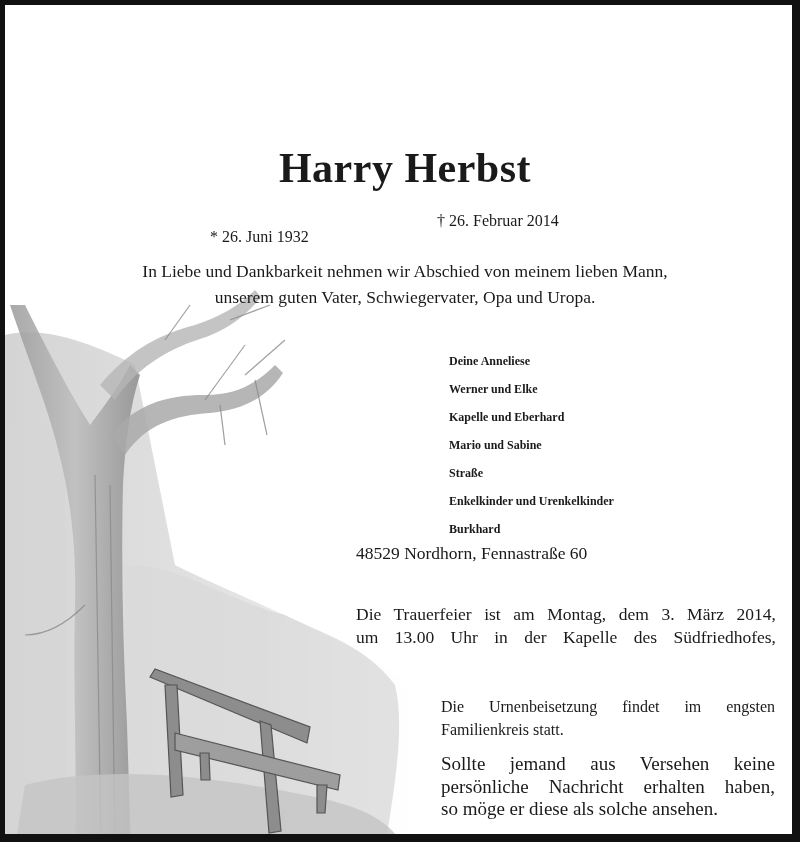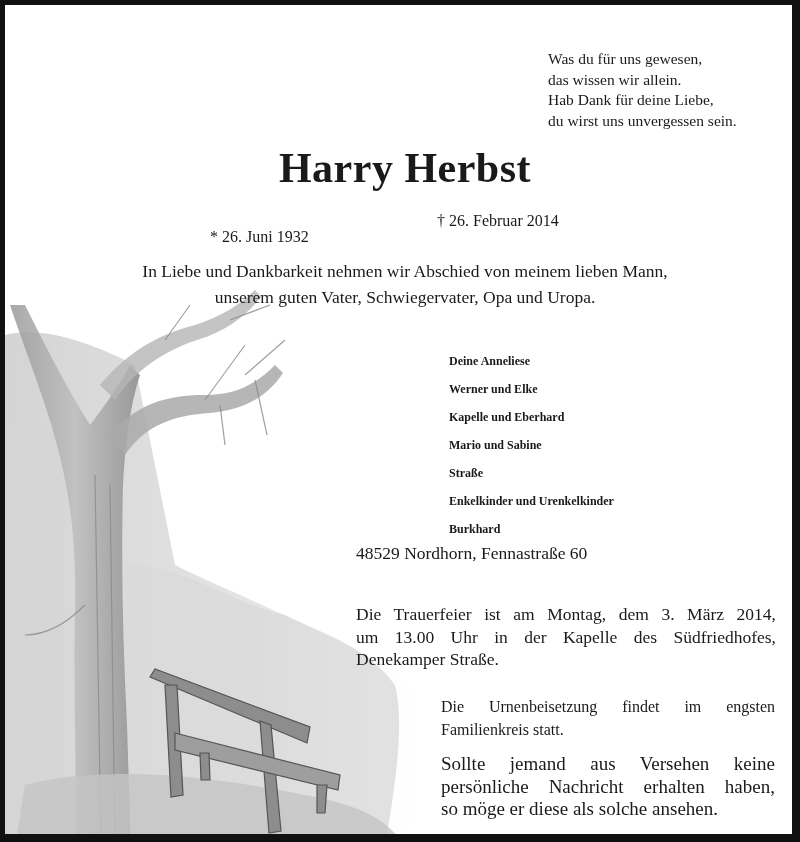--- a/index.html
+++ b/index.html
@@ -93,26 +93,20 @@
     <g fill="#8d8d8d" stroke="#555555" stroke-width="1.2">
       <path d="M145,672 L150,664 L305,722 L302,738 Z"></path>
       <path d="M160,680 L172,680 L178,790 L166,792 Z"></path>
       <path d="M255,716 L266,720 L276,826 L264,828 Z"></path>
       <path d="M170,728 L335,770 L333,785 L170,745 Z" fill="#9e9e9e"></path>
       <path d="M195,748 L204,748 L205,775 L196,775 Z"></path>
       <path d="M312,780 L322,780 L320,808 L312,808 Z"></path>
     </g>
   </svg>
 
-  <div class="poem serif">
-    <div>Was du für uns gewesen,</div>
-    <div>das wissen wir allein.</div>
-    <div>Hab Dank für deine Liebe,</div>
-    <div>du wirst uns unvergessen sein.</div>
-  </div>
 
   <div class="name serif">Harry Herbst</div>
   <div class="birth serif">* 26. Juni 1932</div>
   <div class="death serif">† 26. Februar 2014</div>
 
   <div class="intro serif">
     <div>In Liebe und Dankbarkeit nehmen wir Abschied von meinem lieben Mann,</div>
     <div>unserem guten Vater, Schwiegervater, Opa und Uropa.</div>
   </div>
 
@@ -124,21 +118,20 @@
     <div>Straße</div>
     <div>Enkelkinder und Urenkelkinder</div>
     <div>Burkhard</div>
   </div>
 
   <div class="address serif">48529 Nordhorn, Fennastraße 60</div>
 
   <div class="service serif">
     <span class="just">Die Trauerfeier ist am Montag, dem 3. März 2014,</span>
     <span class="just">um 13.00 Uhr in der Kapelle des Südfriedhofes,</span>
-    <div>Denekamper Straße.</div>
   </div>
 
   <div class="urn serif">
     <span class="just">Die Urnenbeisetzung findet im engsten</span>
     <div>Familienkreis statt.</div>
   </div>
 
   <div class="notice serif">
     <span class="just">Sollte jemand aus Versehen keine</span>
     <span class="just">persönliche Nachricht erhalten haben,</span>

